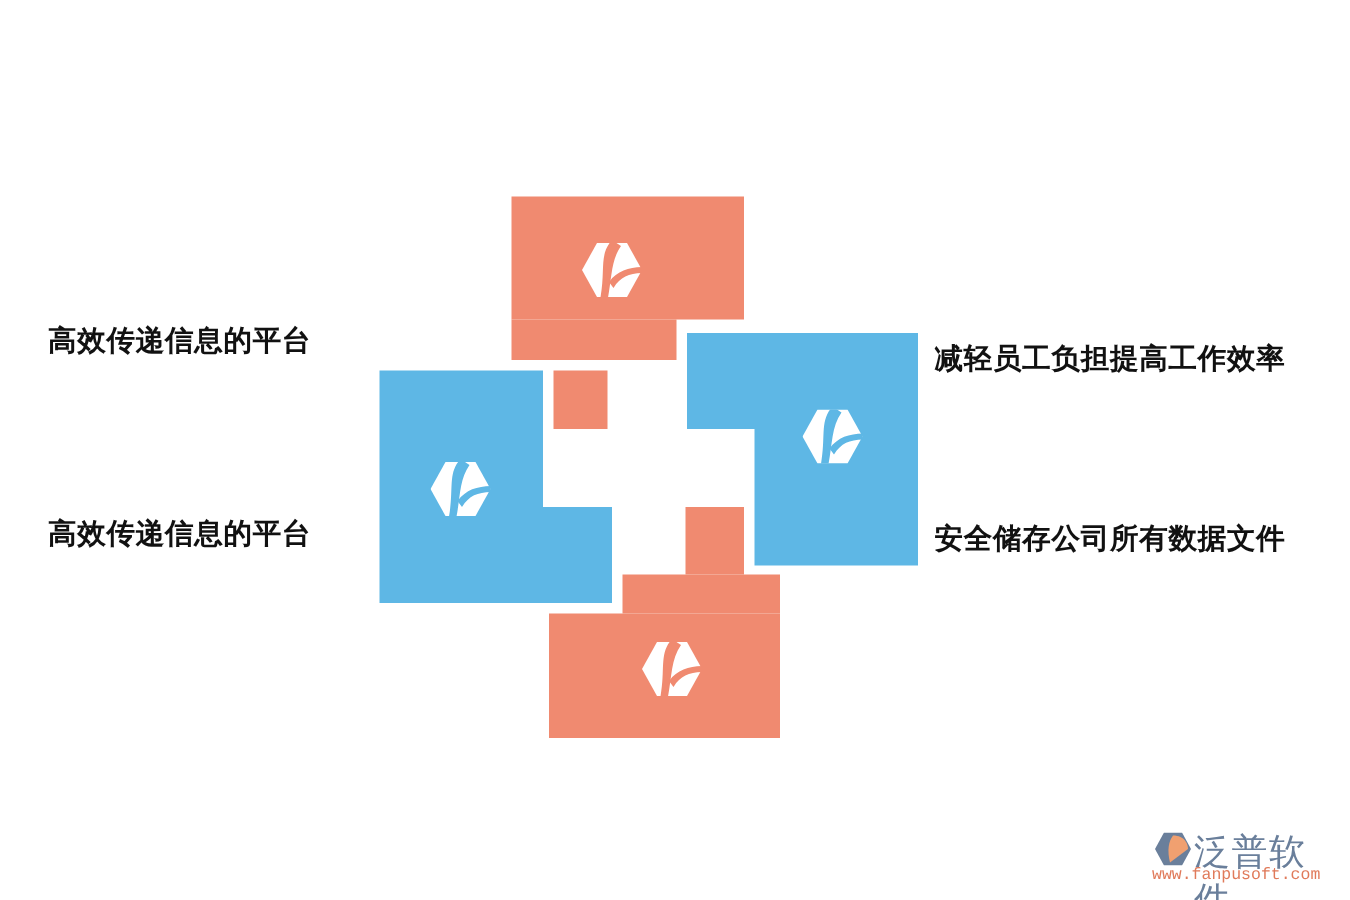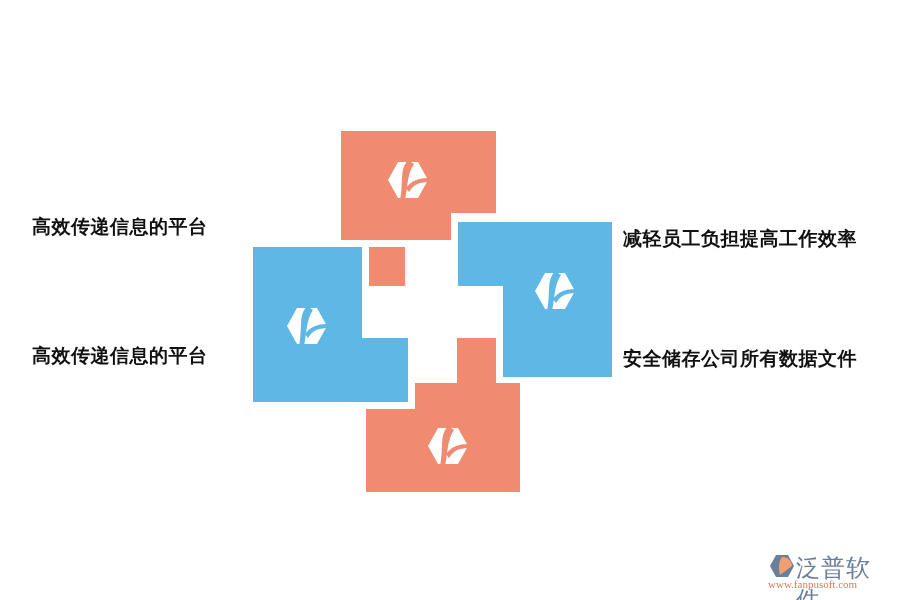--- a/index.html
+++ b/index.html
@@ -6,21 +6,21 @@
   body { width:900px; height:600px; position:relative; background:#ffffff; overflow:hidden;
          font-family: "DejaVu Sans", "Liberation Sans", sans-serif; }
   .shape { position:absolute; }
   .blk { position:absolute; }
   .salmon { background:#f08a70; }
   .blue { background:#5eb7e5; }
   .icon { position:absolute; width:40px; height:36px; }
   .label { position:absolute; font-size:19px; font-weight:bold; color:#111; white-space:nowrap; letter-spacing:0.5px; }
   .logo { position:absolute; left:768px; top:552px; width:125px; height:42px; }
   .logo-cn { position:absolute; left:28px; top:0; font-size:24px; color:#6a7f9b; letter-spacing:1px; }
-  .logo-url { position:absolute; left:0; top:26px; font-family:Liberation Serif, serif; font-size:11px; color:#e07a5a; }
+  .logo-url { position:absolute; left:0; top:26px; font-family:Liberation Mono, monospace; font-size:11px; color:#e07a5a; }
   .logo-mark { position:absolute; left:2px; top:3px; width:24px; height:22px; }
 </style>
 </head>
 <body>
 
 <div class="shape">
   <div class="blk salmon" style="left:341px;top:131px;width:155px;height:82px;"></div>
   <div class="blk salmon" style="left:341px;top:213px;width:110px;height:27px;"></div>
 </div>
 

